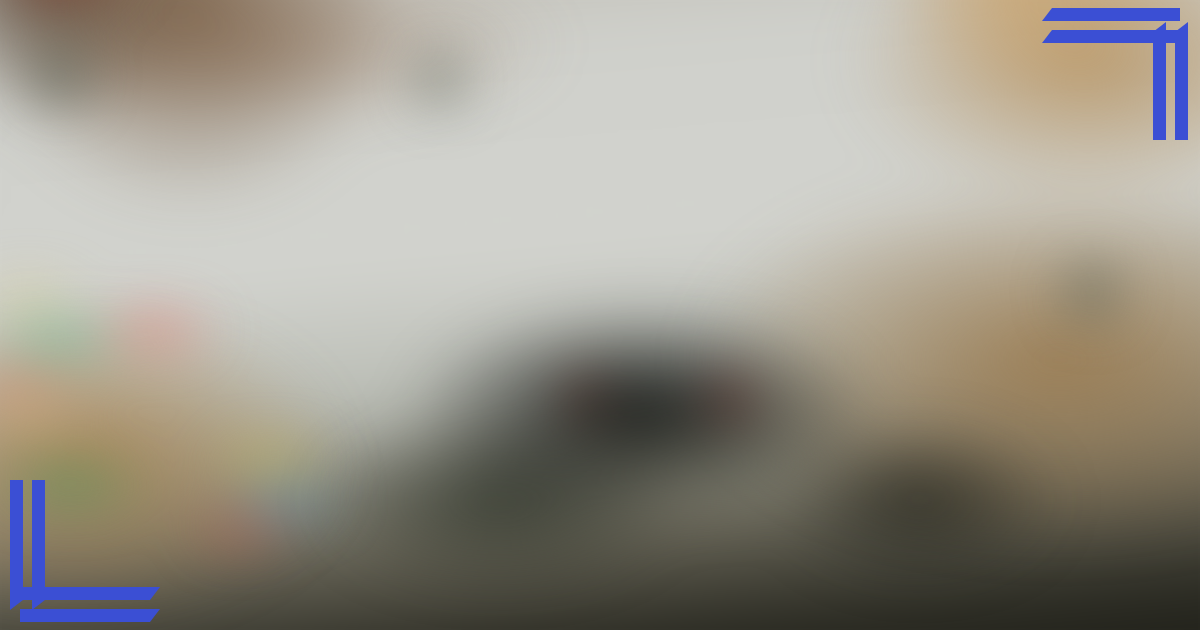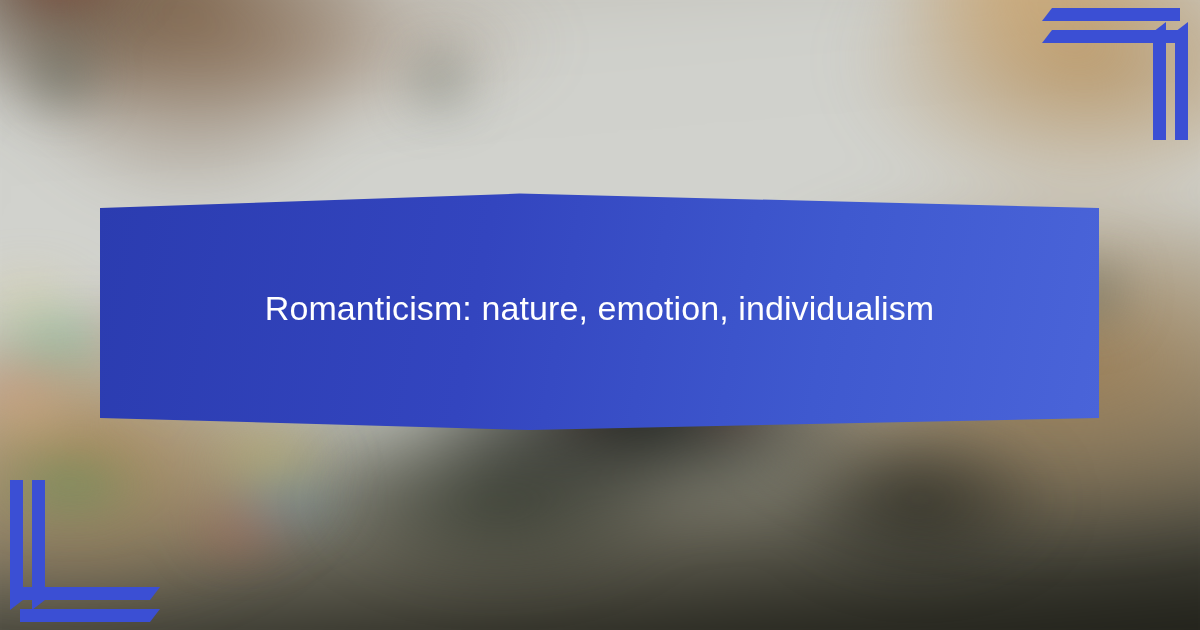--- a/index.html
+++ b/index.html
@@ -177,17 +177,14 @@
   </div>
 
   <div class="ornament bl">
     <span class="bar h1"></span>
     <span class="bar h2"></span>
     <span class="bar v1"></span>
     <span class="bar v2"></span>
     <span class="hatch"></span>
   </div>
 
-  <div class="banner">
-    <div class="banner-title">Romanticism: nature, emotion, individualism</div>
-  </div>
 
 </div>
 
 </body></html>

